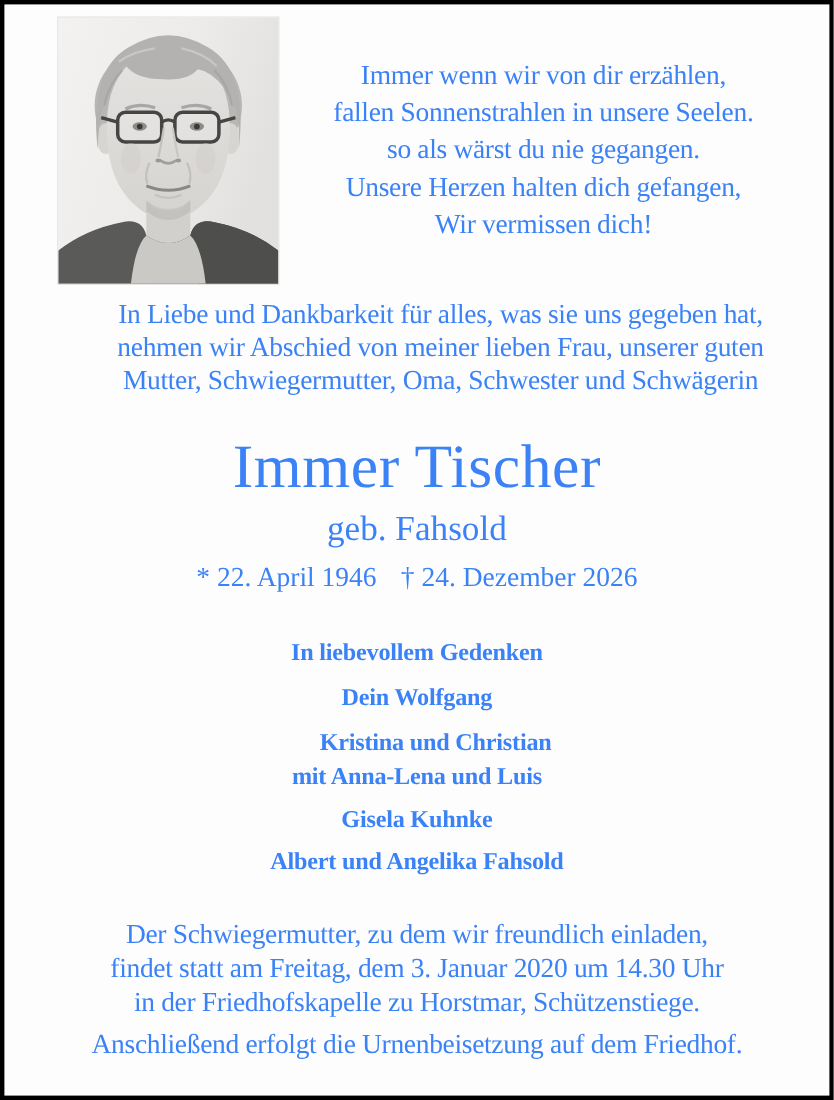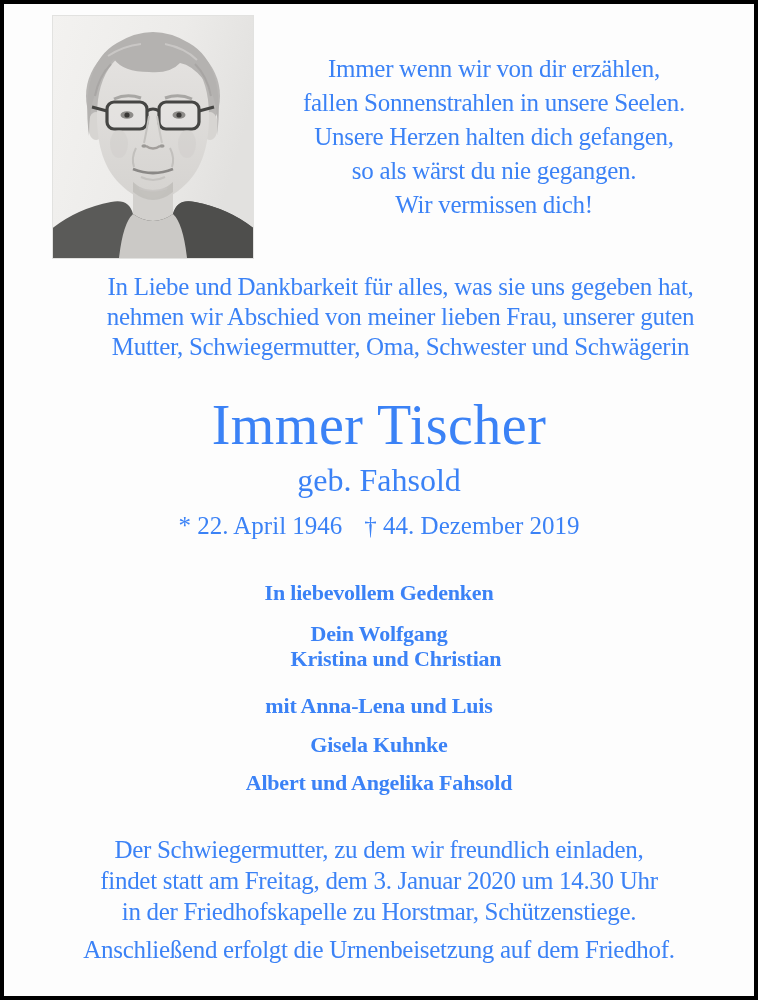--- a/index.html
+++ b/index.html
@@ -66,21 +66,21 @@
   .dates .birth { margin-right: 22px; }
 
   .mourner {
     font-weight: bold;
     font-size: 22px;
     line-height: 28px;
     letter-spacing: -0.2px;
   }
   .m0 { top: 575px; }
   .m1 { top: 616px; }
-  .m2 { top: 641px; margin-left: 34px; }
+  .m2 { top: 657px; margin-left: 34px; }
   .m3 { top: 688px; }
   .m4 { top: 727px; }
   .m5 { top: 765px; }
 
   .service {
     top: 830px;
     font-size: 25px;
     line-height: 31px;
     letter-spacing: -0.3px;
   }
@@ -161,36 +161,36 @@
       <path d="M 86 172 Q 100 178 114 172" stroke="#c8c6c3" stroke-width="2" fill="none" opacity="0.8"></path>
 
       <ellipse cx="66" cy="128" rx="9" ry="14" fill="#cfcdca" opacity="0.45"></ellipse>
       <ellipse cx="134" cy="128" rx="9" ry="14" fill="#cfcdca" opacity="0.45"></ellipse>
     </svg>
   </div>
 
   <div class="poem">
     <div class="line">Immer wenn wir von dir erzählen,</div>
     <div class="line">fallen Sonnenstrahlen in unsere Seelen.</div>
+    <div class="line">so als wärst du nie gegangen.</div>
     <div class="line">Unsere Herzen halten dich gefangen,</div>
-    <div class="line">so als wärst du nie gegangen.</div>
     <div class="line">Wir vermissen dich!</div>
   </div>
 
   <div class="abs intro">
     <div class="line">In Liebe und Dankbarkeit für alles, was sie uns gegeben hat,</div>
     <div class="line">nehmen wir Abschied von meiner lieben Frau, unserer guten</div>
     <div class="line">Mutter, Schwiegermutter, Oma, Schwester und Schwägerin</div>
   </div>
 
   <h1 class="abs name">Immer Tischer</h1>
   <div class="abs maiden">geb. Fahsold</div>
 
   <div class="abs dates">
-    <span class="birth">* 22. April 1946</span><span>† 44. Dezember 2019</span>
+    <span class="birth">* 22. April 1946</span><span>† 24. Dezember 2026</span>
   </div>
 
   <div class="abs mourner m0">In liebevollem Gedenken</div>
   <div class="abs mourner m1">Dein Wolfgang</div>
   <div class="abs mourner m2">Kristina und Christian</div>
   <div class="abs mourner m3">mit Anna-Lena und Luis</div>
   <div class="abs mourner m4">Gisela Kuhnke</div>
   <div class="abs mourner m5">Albert und Angelika Fahsold</div>
 
   <div class="abs service">

